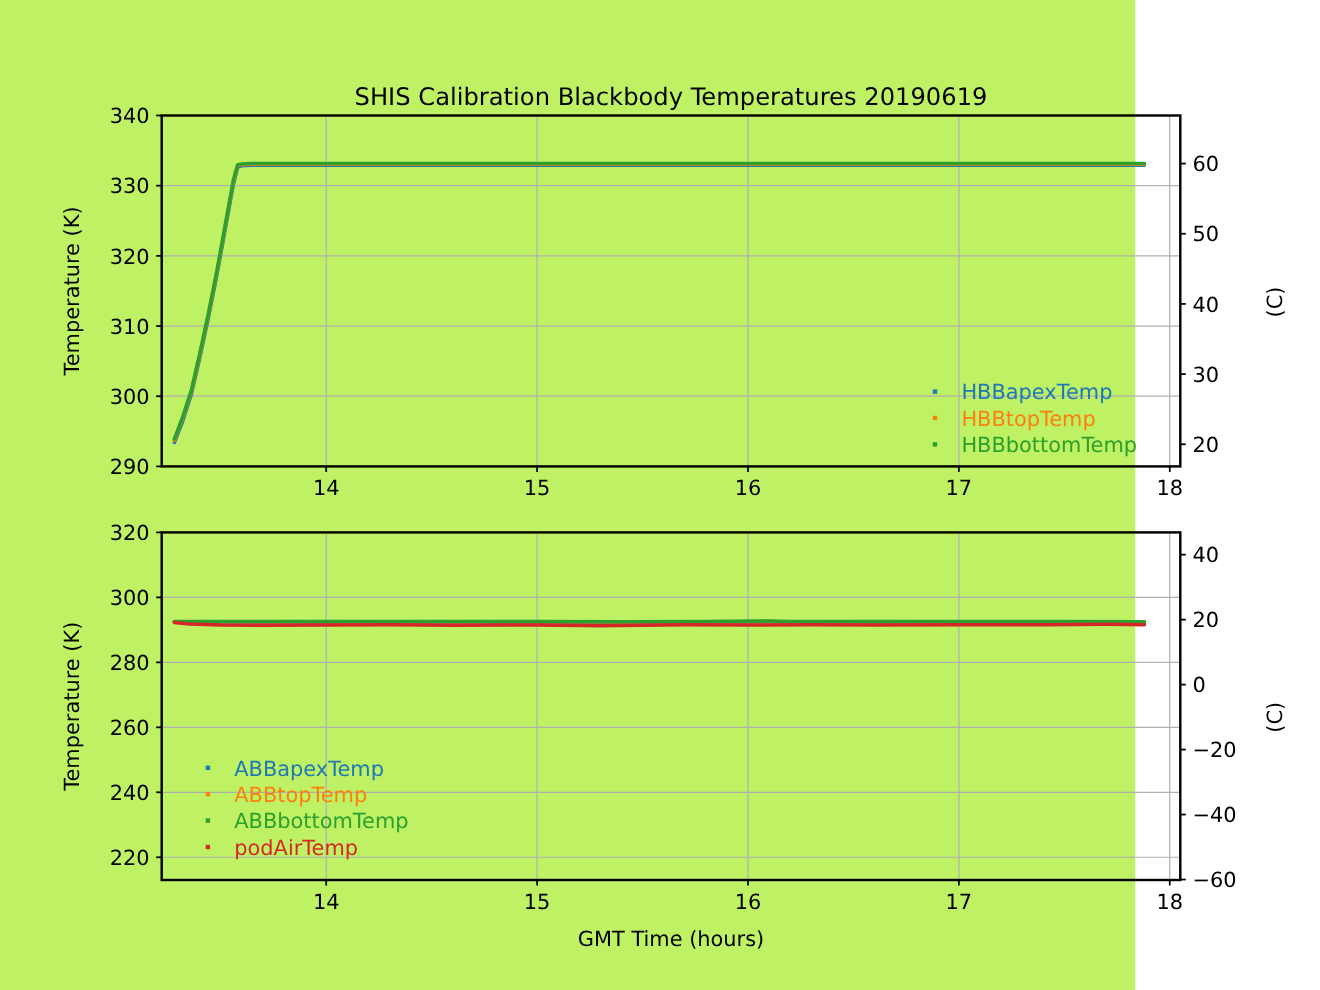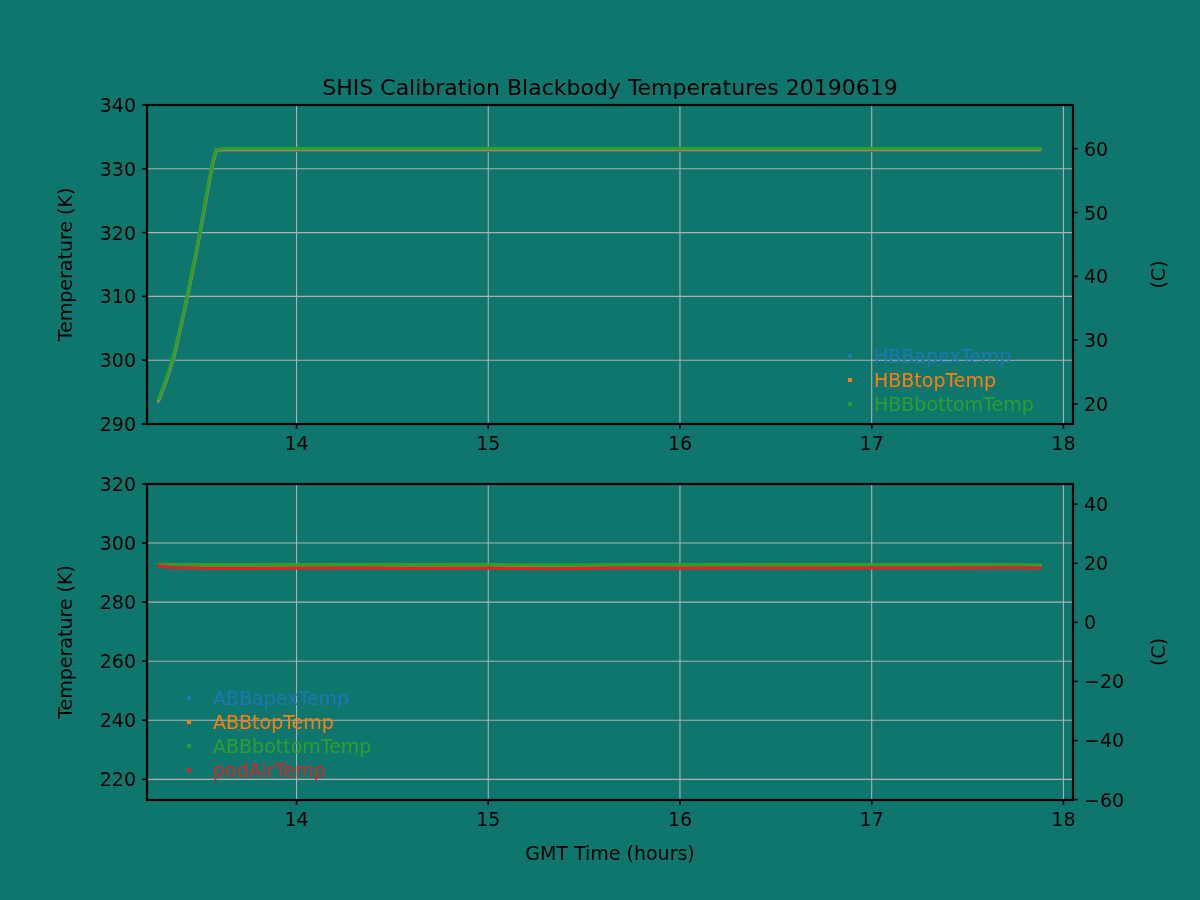--- a/index.html
+++ b/index.html
@@ -8,23 +8,23 @@
     background: #ffffff;
   }
   body {
     width: 1200px;
     height: 900px;
     font-family: "DejaVu Sans", sans-serif;
     overflow: hidden;
   }
   #figure {
     position: relative;
-    width: 1200px;
+    width: 1032px;
     height: 900px;
-    background: #0f766e;
+    background: #bef264;
   }
   svg.plot-canvas {
     display: block;
     width: 1200px;
     height: 900px;
   }
   .tick-label {
     font-family: "DejaVu Sans", sans-serif;
     font-size: 19px;
     fill: #000000;

